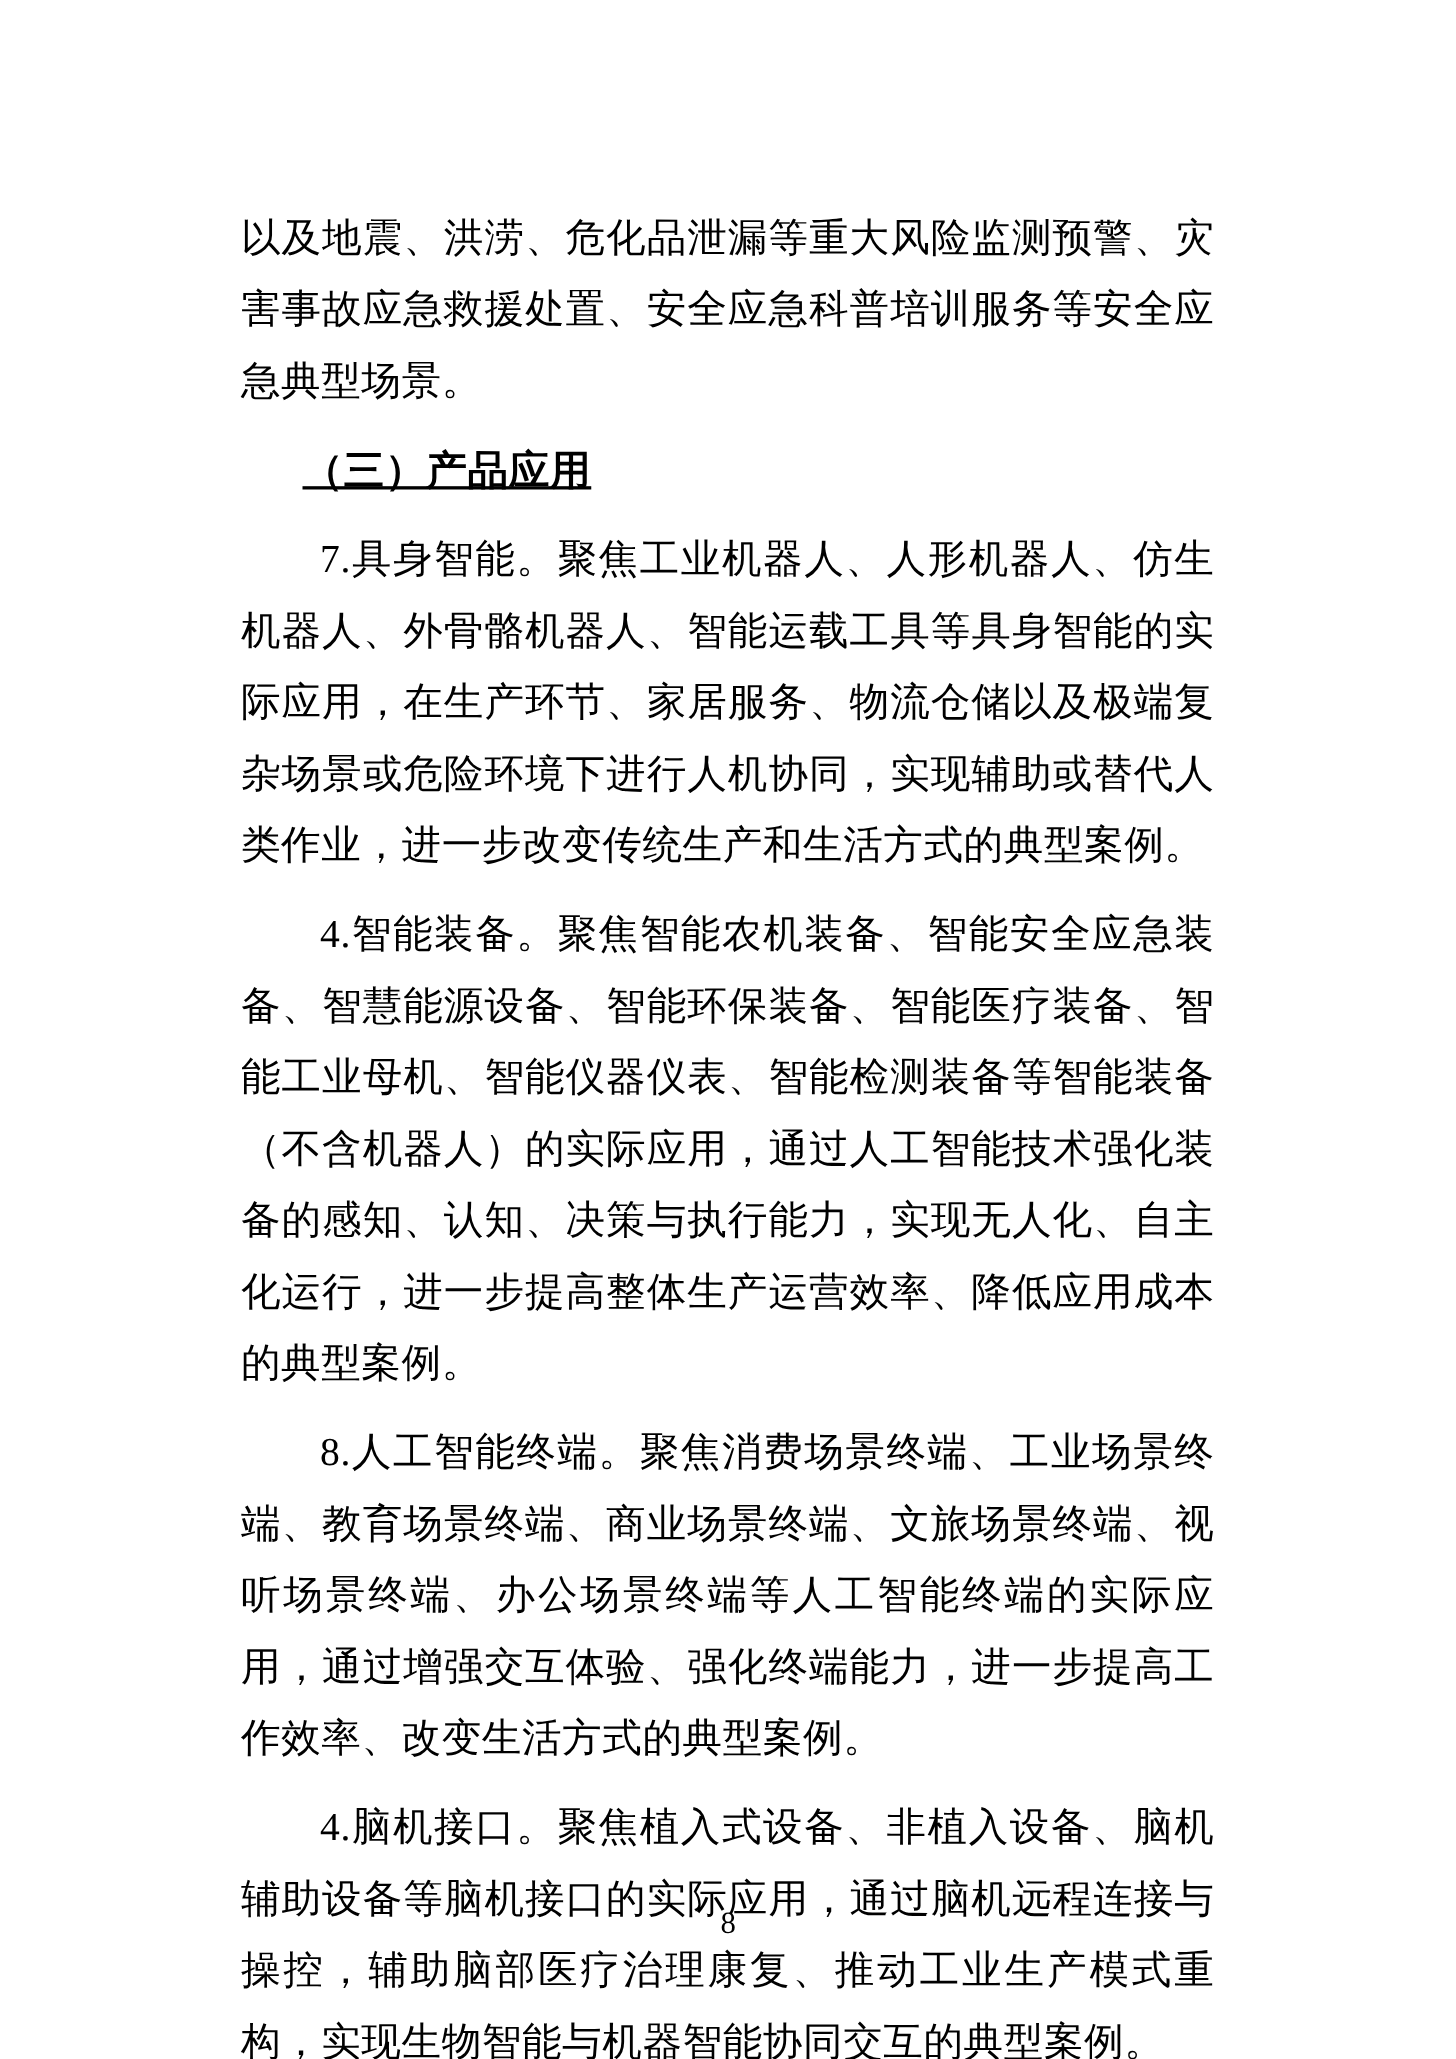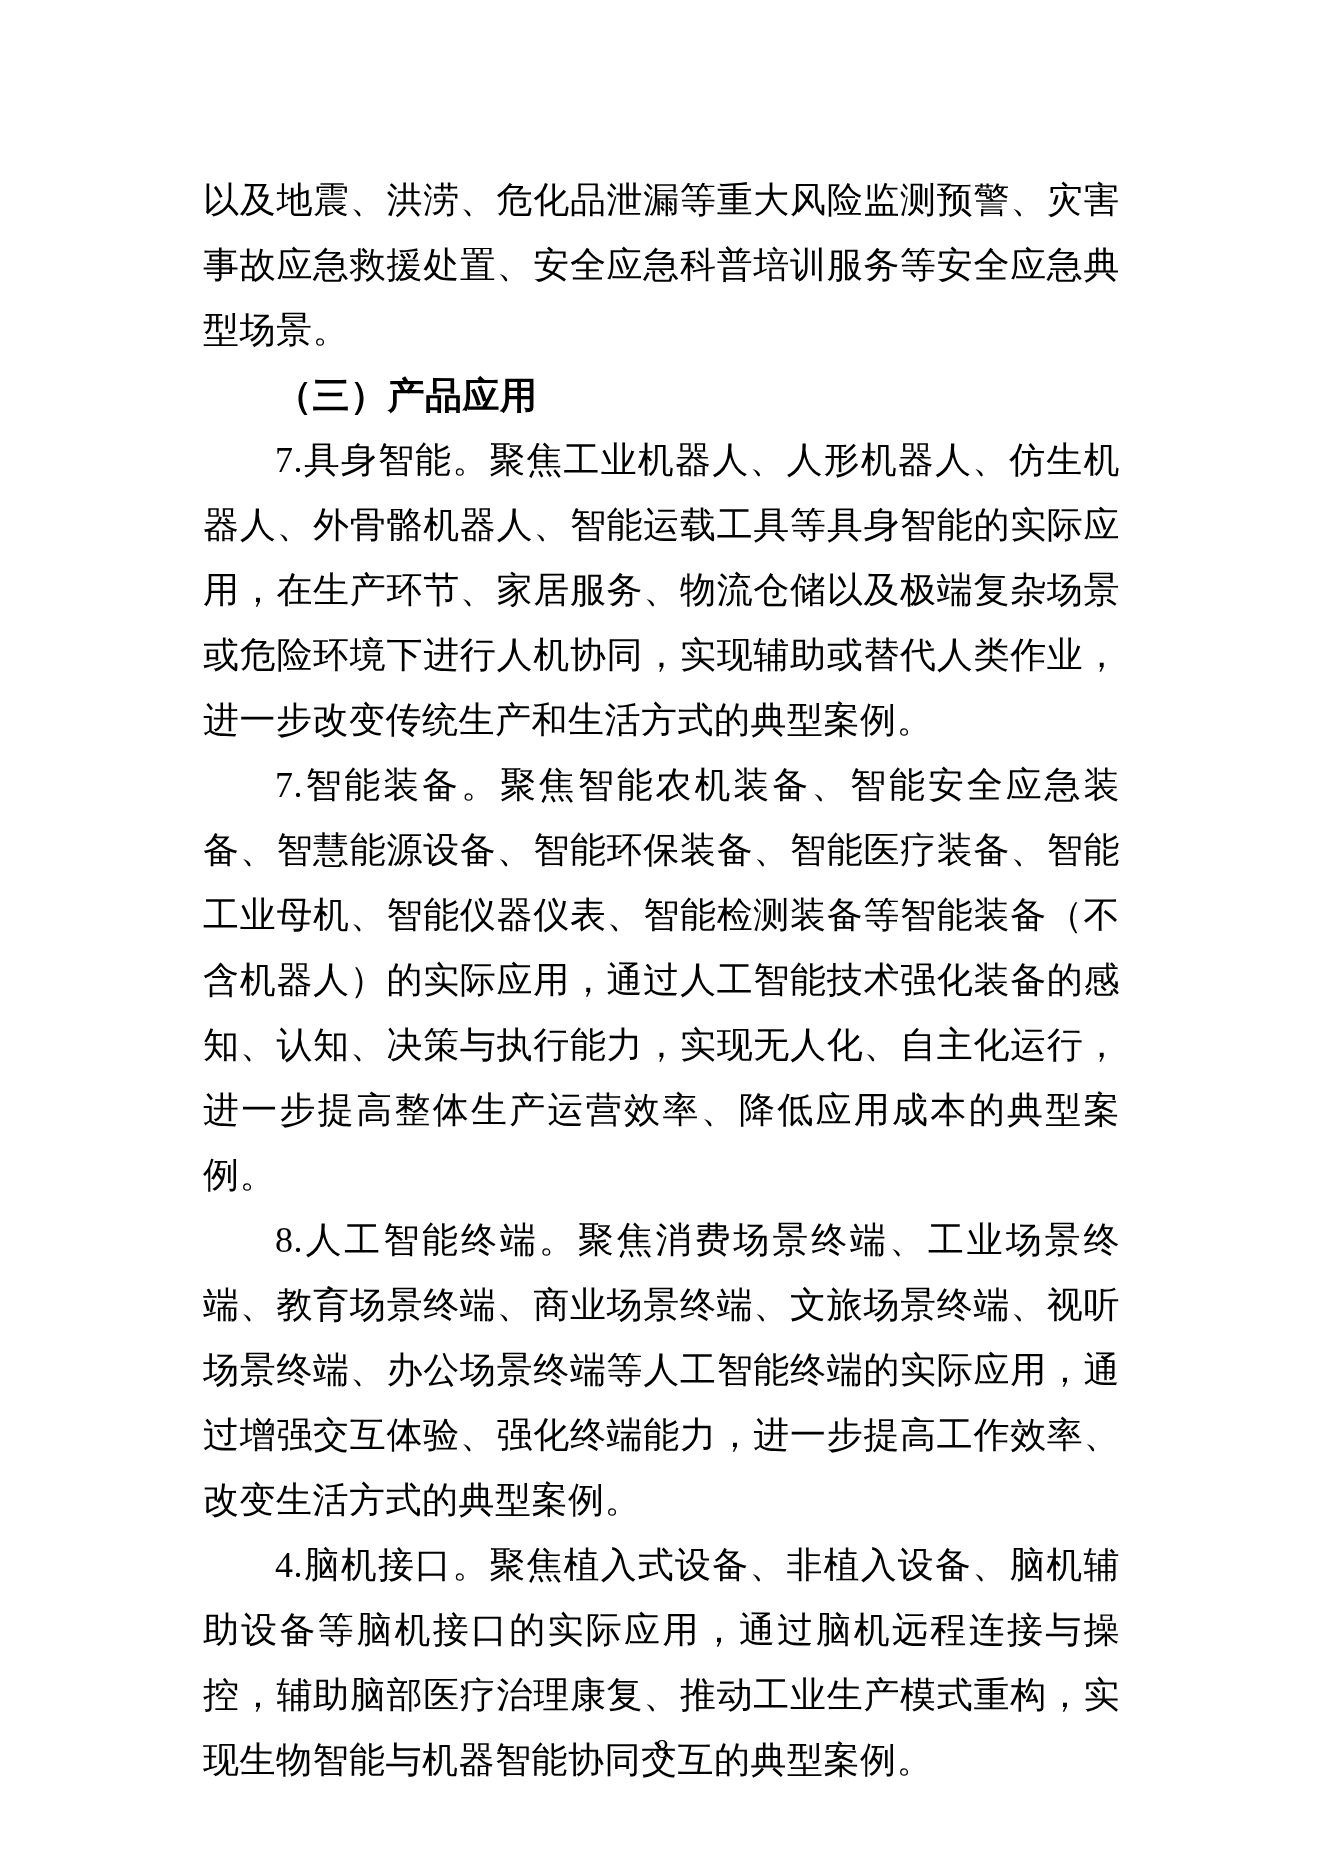--- a/index.html
+++ b/index.html
@@ -23,54 +23,55 @@
     top: 168px;
     width: 917px;
     font-size: 36px;
     line-height: 65px;
     text-align: justify;
     text-justify: inter-ideograph;
     word-break: break-all;
     letter-spacing: 0.5px;
   }
   .para {
-    margin: 0;
+    margin: 16px;
     padding: 0;
     font-family: Liberation Serif, serif;
   }
   .indent {
     text-indent: 72px;
   }
   .heading {
     margin: 0;
     padding: 0;
     text-indent: 72px;
     font-family: "Liberation Sans", "DejaVu Sans", sans-serif;
     font-weight: 700;
     font-size: 37px;
     line-height: 65px;
     text-align: left;
+    text-decoration: underline;
   }
   .page-number {
     position: absolute;
     top: 1732px;
     left: 0;
     width: 100%;
     text-align: center;
     font-size: 28px;
     line-height: 34px;
     font-family: "Liberation Serif", "DejaVu Serif", serif;
   }
 </style>
 </head>
 <body>
 
 <div class="page">
   <div class="content">
     <p class="para">以及地震、洪涝、危化品泄漏等重大风险监测预警、灾害事故应急救援处置、安全应急科普培训服务等安全应急典型场景。</p>
     <h3 class="heading">（三）产品应用</h3>
     <p class="para indent">7.具身智能。聚焦工业机器人、人形机器人、仿生机器人、外骨骼机器人、智能运载工具等具身智能的实际应用，在生产环节、家居服务、物流仓储以及极端复杂场景或危险环境下进行人机协同，实现辅助或替代人类作业，进一步改变传统生产和生活方式的典型案例。</p>
-    <p class="para indent">7.智能装备。聚焦智能农机装备、智能安全应急装备、智慧能源设备、智能环保装备、智能医疗装备、智能工业母机、智能仪器仪表、智能检测装备等智能装备（不含机器人）的实际应用，通过人工智能技术强化装备的感知、认知、决策与执行能力，实现无人化、自主化运行，进一步提高整体生产运营效率、降低应用成本的典型案例。</p>
+    <p class="para indent">4.智能装备。聚焦智能农机装备、智能安全应急装备、智慧能源设备、智能环保装备、智能医疗装备、智能工业母机、智能仪器仪表、智能检测装备等智能装备（不含机器人）的实际应用，通过人工智能技术强化装备的感知、认知、决策与执行能力，实现无人化、自主化运行，进一步提高整体生产运营效率、降低应用成本的典型案例。</p>
     <p class="para indent">8.人工智能终端。聚焦消费场景终端、工业场景终端、教育场景终端、商业场景终端、文旅场景终端、视听场景终端、办公场景终端等人工智能终端的实际应用，通过增强交互体验、强化终端能力，进一步提高工作效率、改变生活方式的典型案例。</p>
     <p class="para indent">4.脑机接口。聚焦植入式设备、非植入设备、脑机辅助设备等脑机接口的实际应用，通过脑机远程连接与操控，辅助脑部医疗治理康复、推动工业生产模式重构，实现生物智能与机器智能协同交互的典型案例。</p>
   </div>
   <div class="page-number">8</div>
 </div>
 
 </body></html>

